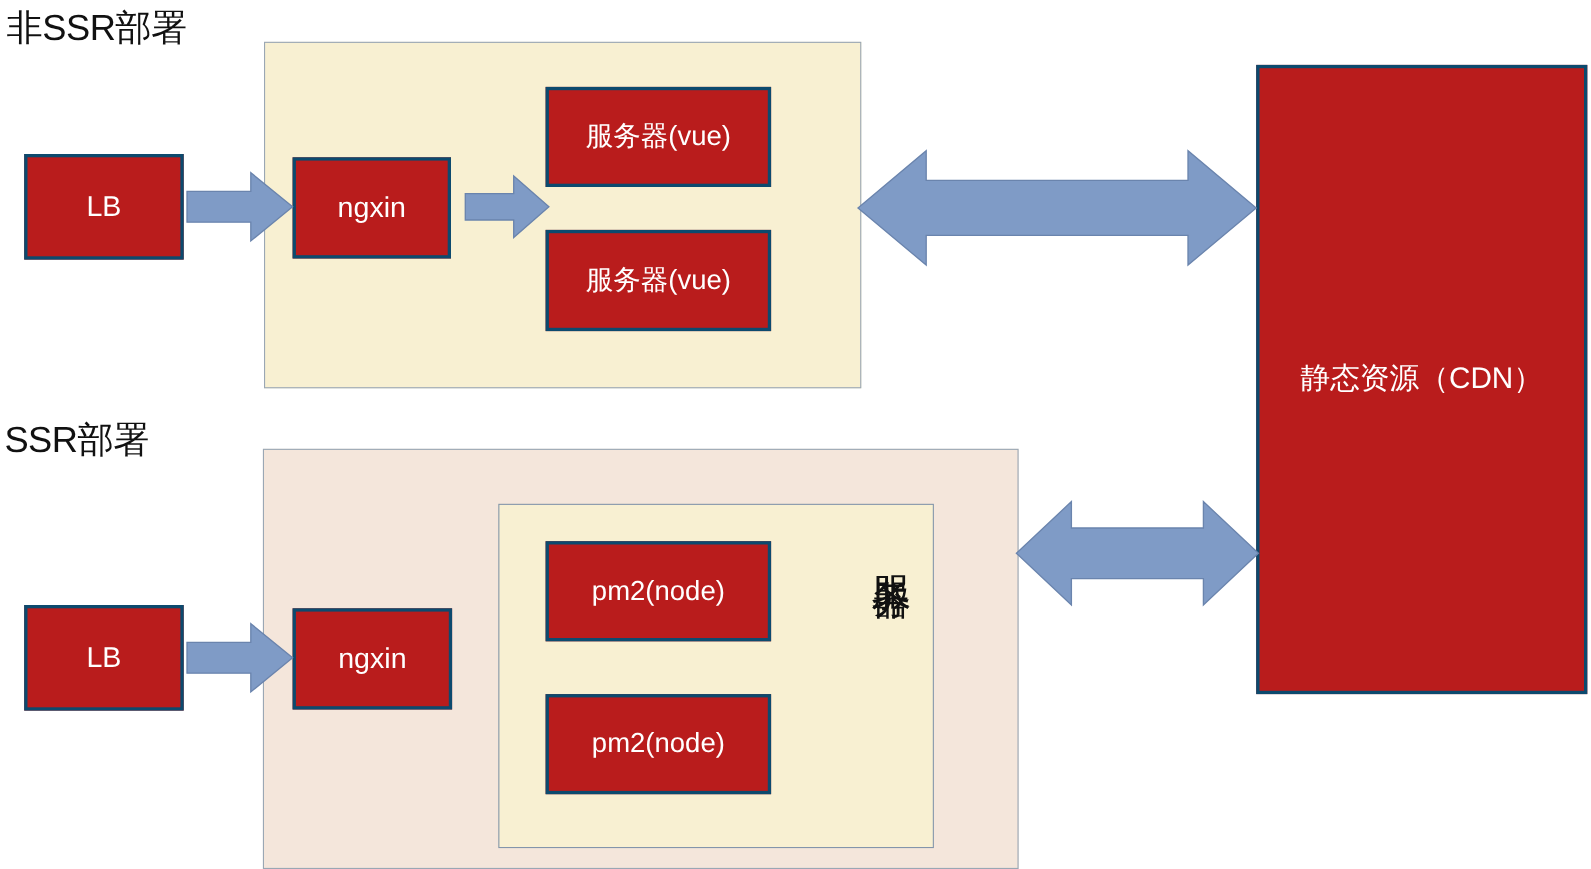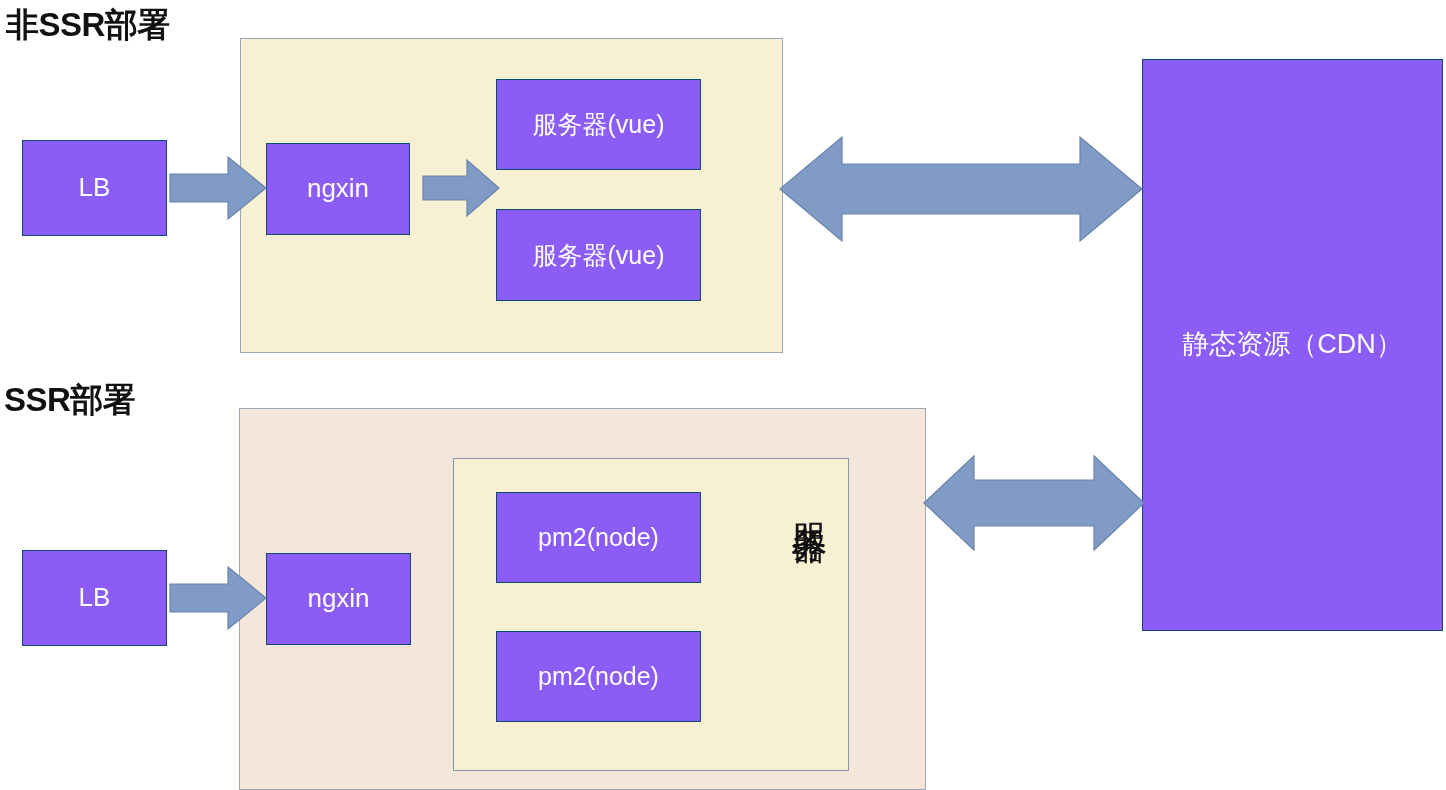--- a/index.html
+++ b/index.html
@@ -15,21 +15,21 @@
     overflow: hidden;
     font-family: "Liberation Sans", "DejaVu Sans", sans-serif;
   }
 
   
   .section-title {
     position: absolute;
     color: #111111;
     font-family: "Liberation Sans", "DejaVu Sans", sans-serif;
     font-size: 33px;
-    font-weight: 700;
+    font-weight: 400;
     line-height: 1;
     white-space: nowrap;
     letter-spacing: -0.5px;
     text-align: center;
   }
   #title-nonssr { left: 6px;  top: 8px; }
   #title-ssr    { left: 4px;  top: 383px; }
 
   
   .group-box {
@@ -45,22 +45,22 @@
   #group-ssr-inner {
     left: 453px; top: 458px; width: 396px; height: 313px;
     background: #F8F0D2;
     border: 1px solid #8395ab;
   }
 
   
   .node {
     position: absolute;
     box-sizing: border-box;
-    background: #8b5cf6;
-    border: 1px solid #0c4a6e;
+    background: #b91c1c;
+    border: 3px solid #0c4a6e;
     color: #ffffff;
     display: flex;
     align-items: center;
     justify-content: center;
     font-family: "Liberation Sans", "DejaVu Sans", sans-serif;
     font-size: 25px;
     font-weight: 400;
     line-height: 1.15;
     text-align: center;
     white-space: nowrap;

